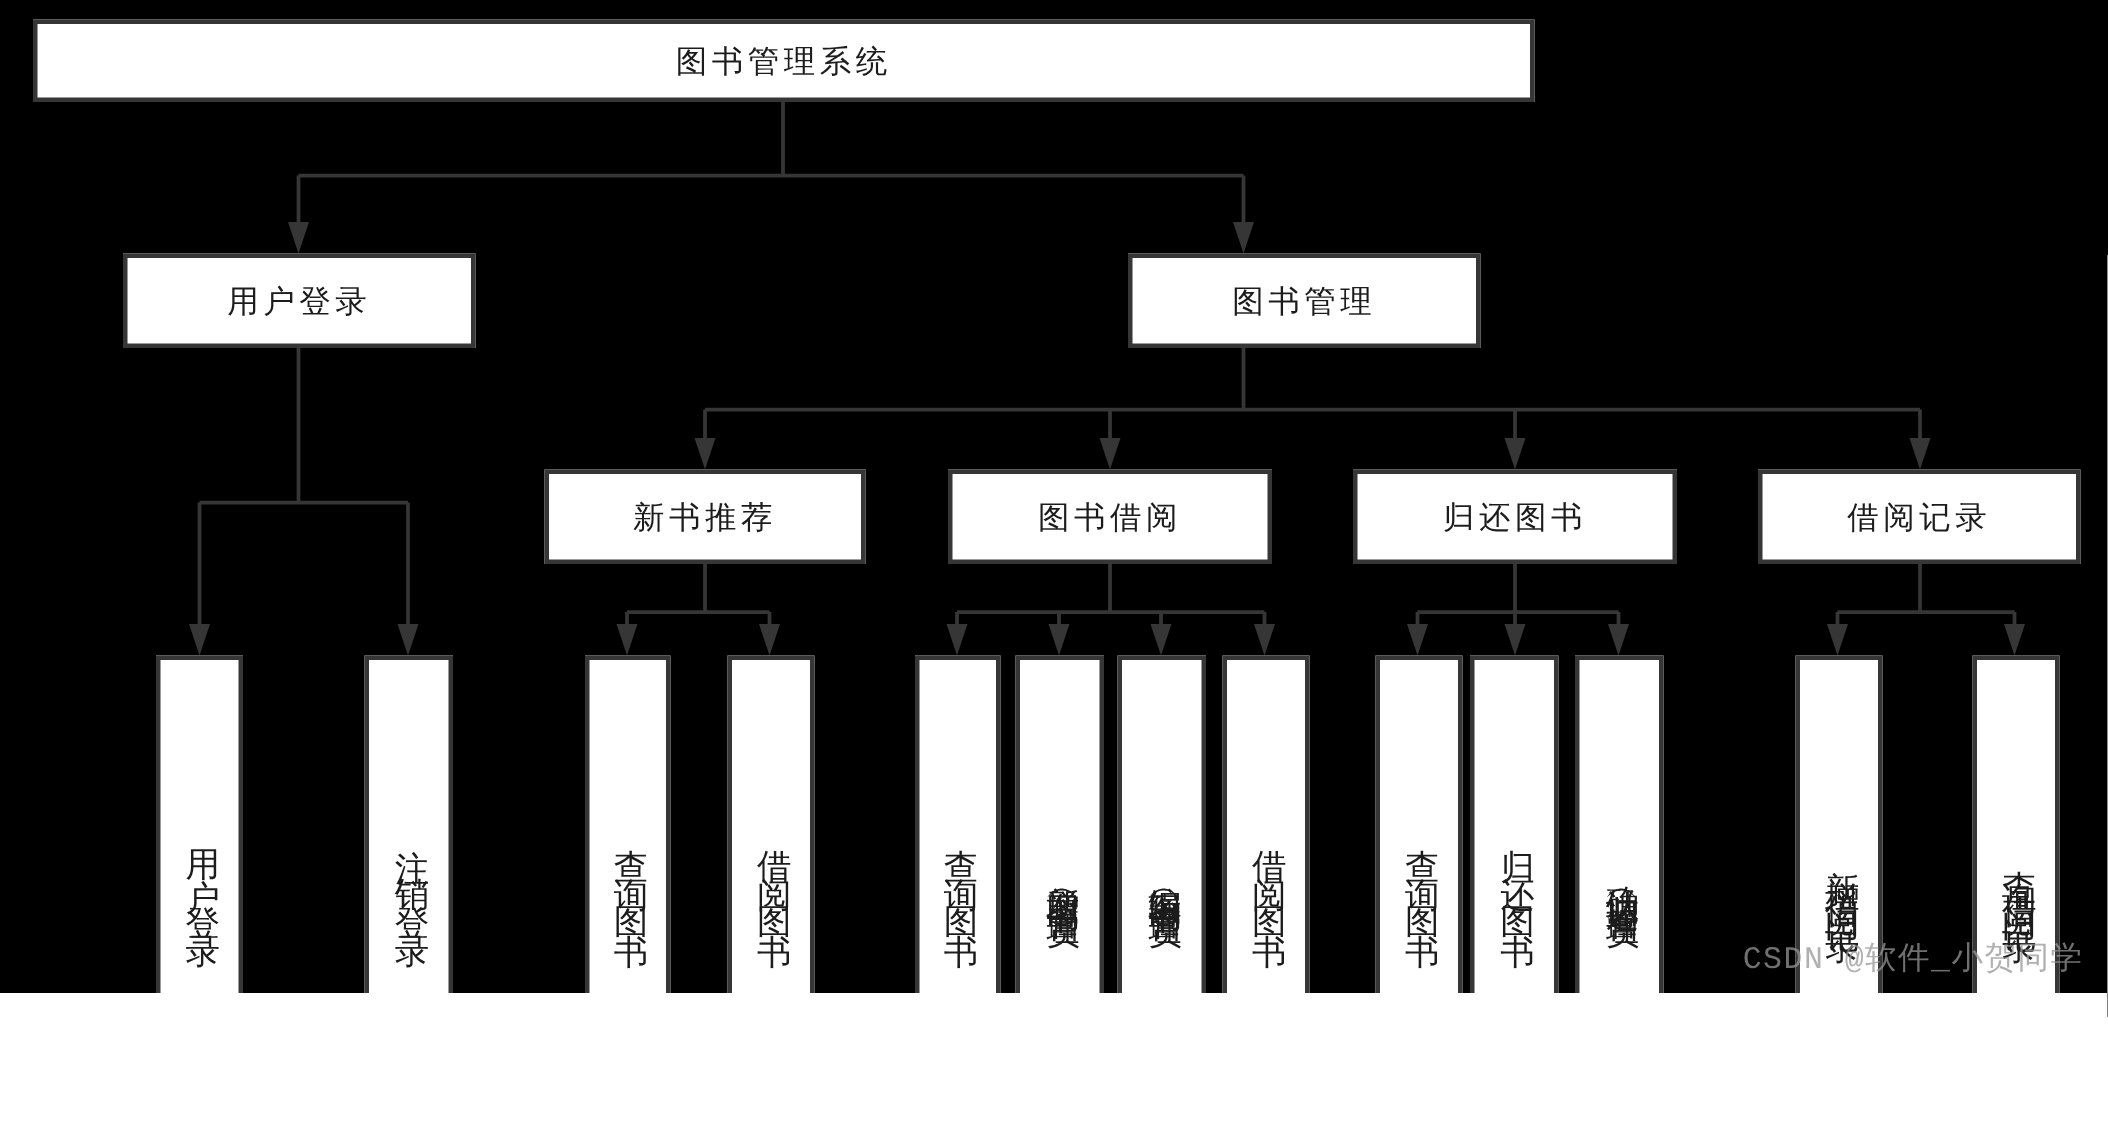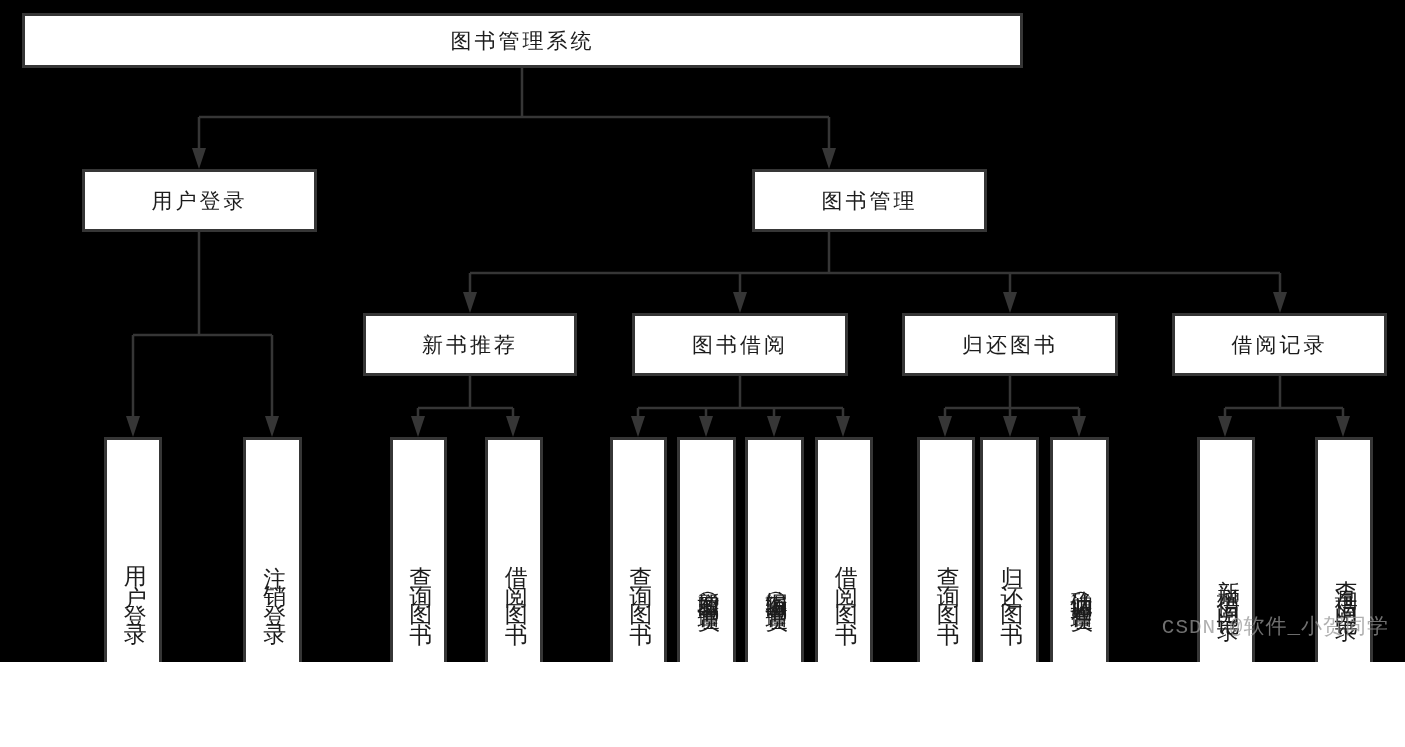--- a/index.html
+++ b/index.html
@@ -59,21 +59,21 @@
 
   .connectors {
     position: absolute;
     left: 0; top: 0;
     width: 1405px; height: 747px;
     pointer-events: none;
   }
   .watermark {
     position: absolute;
     right: 16px;
-    bottom: 22px;
+    bottom: 10px;
     font-size: 21px;
     color: rgba(150,150,150,0.75);
     letter-spacing: 1px;
     white-space: nowrap;
     z-index: 5;
   }
 </style>
 </head>
 <body>
 

